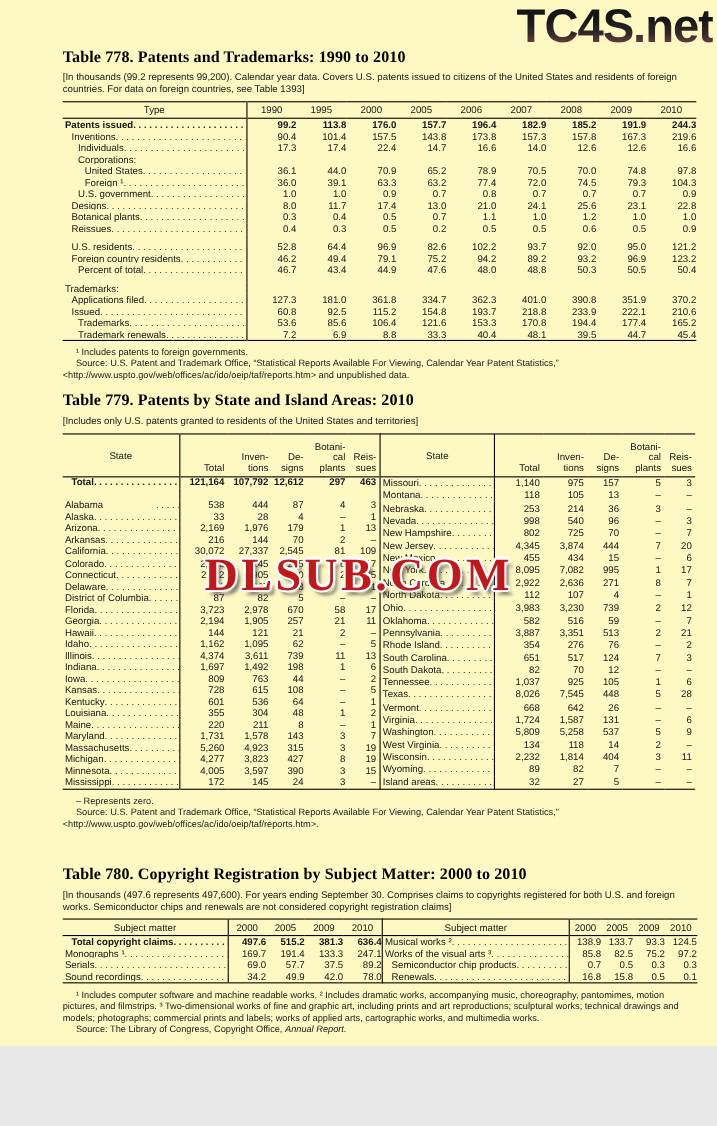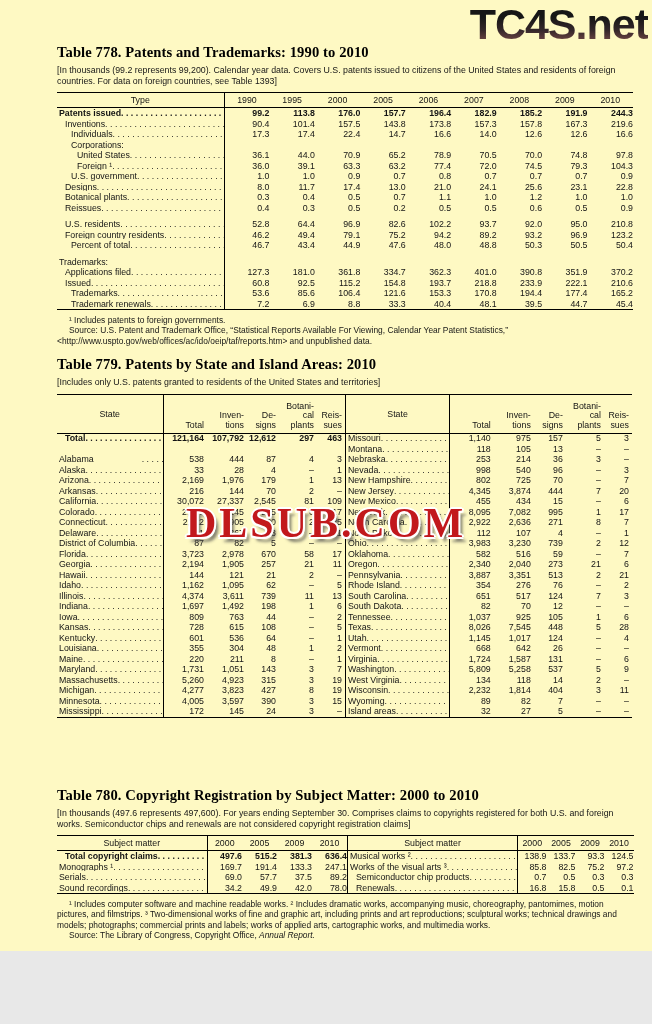--- a/index.html
+++ b/index.html
@@ -284,21 +284,21 @@
               </div>
             </td>
             <td class="num">52.8</td>
             <td class="num">64.4</td>
             <td class="num">96.9</td>
             <td class="num">82.6</td>
             <td class="num">102.2</td>
             <td class="num">93.7</td>
             <td class="num">92.0</td>
             <td class="num">95.0</td>
-            <td class="num">210.8</td>
+            <td class="num">121.2</td>
           </tr>
           <tr>
             <td class="lbl">
               <div class="lw" style="padding-left: 8px;">
                 <span class="lt">Foreign country residents</span>
                 <span class="dots"></span>
               </div>
             </td>
             <td class="num">46.2</td>
             <td class="num">49.4</td>
@@ -750,21 +750,21 @@
               <td class="num">1</td>
             </tr>
             <tr>
               <td class="lbl">
                 <div class="lw" style="padding-left: 2px;">
                   <span class="lt">Maryland</span>
                   <span class="dots"></span>
                 </div>
               </td>
               <td class="num">1,731</td>
-              <td class="num">1,051</td>
+              <td class="num">1,578</td>
               <td class="num">143</td>
               <td class="num">3</td>
               <td class="num">7</td>
             </tr>
             <tr>
               <td class="lbl">
                 <div class="lw" style="padding-left: 2px;">
                   <span class="lt">Massachusetts</span>
                   <span class="dots"></span>
                 </div>
@@ -993,33 +993,20 @@
               </td>
               <td class="num">582</td>
               <td class="num">516</td>
               <td class="num">59</td>
               <td class="num">–</td>
               <td class="num">7</td>
             </tr>
             <tr>
               <td class="lbl">
                 <div class="lw" style="padding-left: 2px;">
-                  <span class="lt">Oregon</span>
-                  <span class="dots"></span>
-                </div>
-              </td>
-              <td class="num">2,340</td>
-              <td class="num">2,040</td>
-              <td class="num">273</td>
-              <td class="num">21</td>
-              <td class="num">6</td>
-            </tr>
-            <tr>
-              <td class="lbl">
-                <div class="lw" style="padding-left: 2px;">
                   <span class="lt">Pennsylvania</span>
                   <span class="dots"></span>
                 </div>
               </td>
               <td class="num">3,887</td>
               <td class="num">3,351</td>
               <td class="num">513</td>
               <td class="num">2</td>
               <td class="num">21</td>
             </tr>
@@ -1084,33 +1071,20 @@
               </td>
               <td class="num">8,026</td>
               <td class="num">7,545</td>
               <td class="num">448</td>
               <td class="num">5</td>
               <td class="num">28</td>
             </tr>
             <tr>
               <td class="lbl">
                 <div class="lw" style="padding-left: 2px;">
-                  <span class="lt">Utah</span>
-                  <span class="dots"></span>
-                </div>
-              </td>
-              <td class="num">1,145</td>
-              <td class="num">1,017</td>
-              <td class="num">124</td>
-              <td class="num">–</td>
-              <td class="num">4</td>
-            </tr>
-            <tr>
-              <td class="lbl">
-                <div class="lw" style="padding-left: 2px;">
                   <span class="lt">Vermont</span>
                   <span class="dots"></span>
                 </div>
               </td>
               <td class="num">668</td>
               <td class="num">642</td>
               <td class="num">26</td>
               <td class="num">–</td>
               <td class="num">–</td>
             </tr>
@@ -1187,20 +1161,24 @@
                 </div>
               </td>
               <td class="num">32</td>
               <td class="num">27</td>
               <td class="num">5</td>
               <td class="num">–</td>
               <td class="num">–</td>
             </tr>
           </tbody>
         </table>
+    </div>
+    <div class="fnb">
+      <p class="fn">– Represents zero.</p>
+      <p class="fn">Source: U.S. Patent and Trademark Office, “Statistical Reports Available For Viewing, Calendar Year Patent Statistics,” &lt;http://www.uspto.gov/web/offices/ac/ido/oeip/taf/reports.htm&gt;.</p>
     </div>
   </section>
 
   <section class="sec" id="sec780">
     <h2 class="ttl">Table 780. Copyright Registration by Subject Matter: 2000 to 2010</h2>
     <p class="note">[In thousands (497.6 represents 497,600). For years ending September 30. Comprises claims to copyrights registered for both U.S. and foreign works. Semiconductor chips and renewals are not considered copyright registration claims]</p>
     <div class="twocol">
       <table class="grid t780" id="tbl780L" style="width:290px">
         <colgroup>
             <col style="width:150px">

